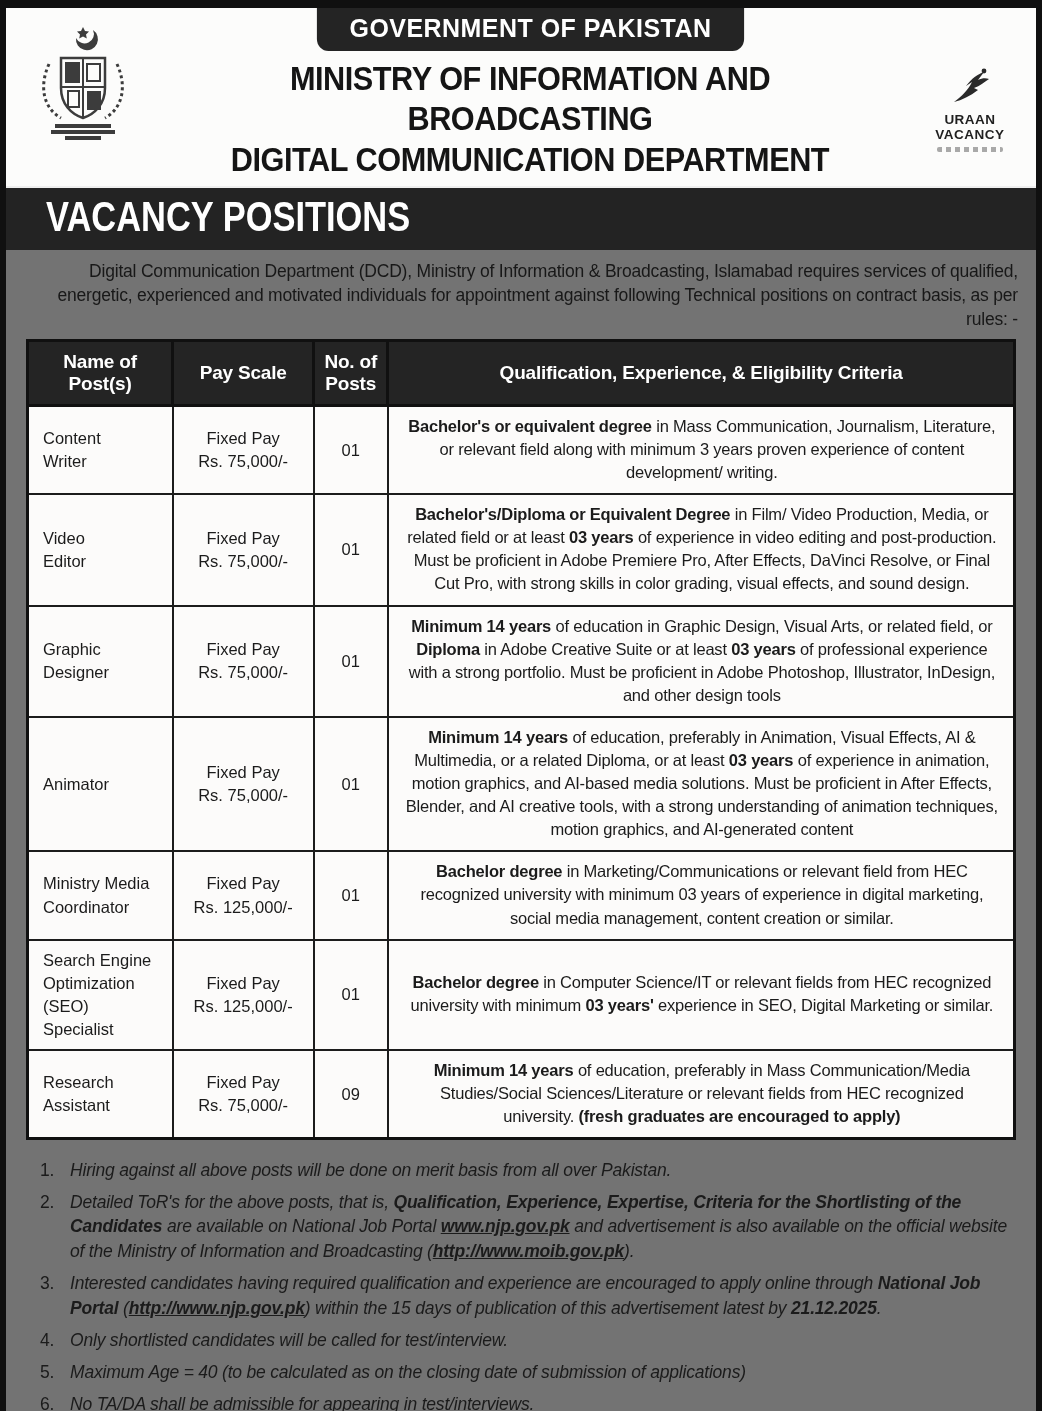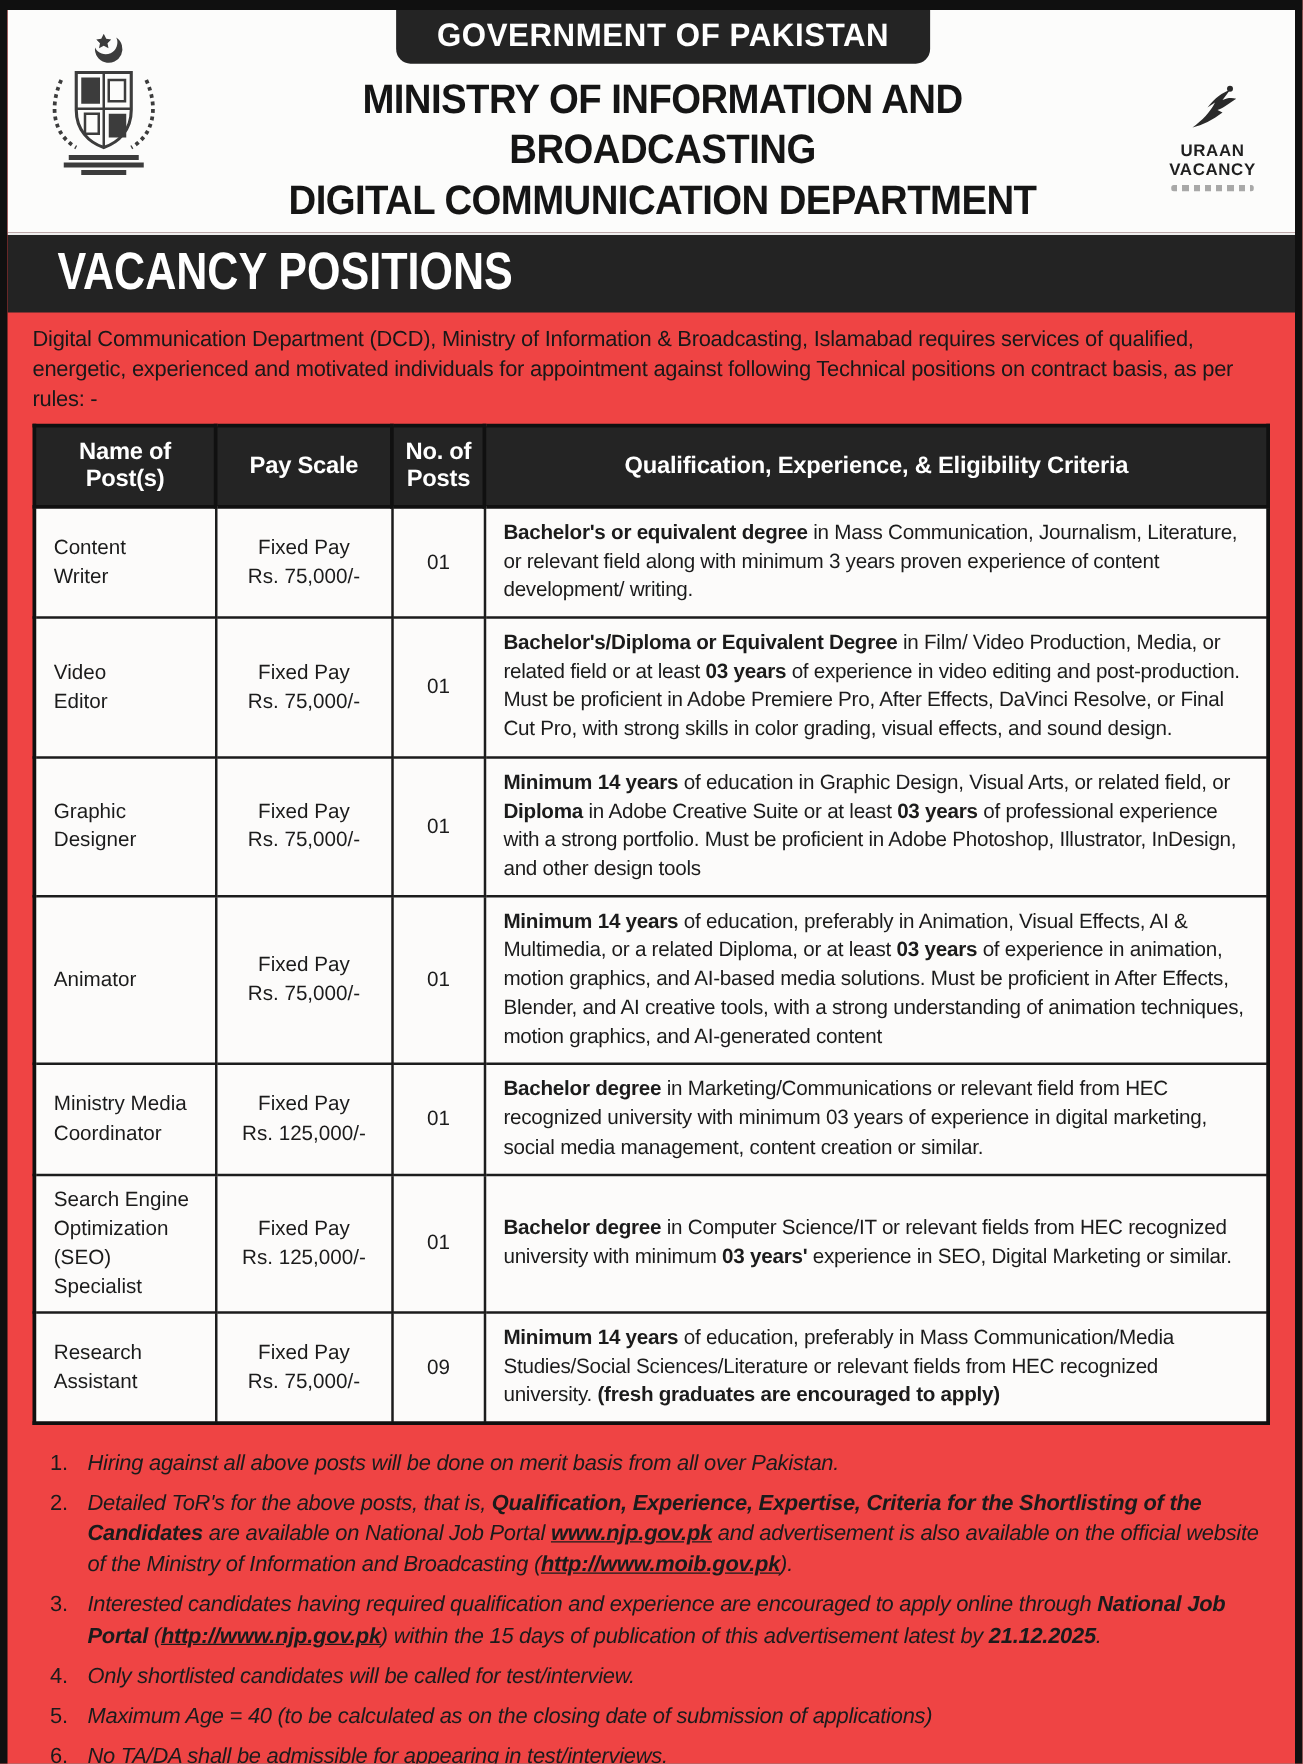--- a/index.html
+++ b/index.html
@@ -1,19 +1,19 @@
 <!DOCTYPE html>
 <html><head>
 <meta charset="utf-8">
 <style>
   * { margin:0; padding:0; box-sizing:border-box; }
   html,body { background:#888; }
   body { font-family:"Liberation Sans", sans-serif; color:#1b1b1b; }
   .page{
-    width:1042px; height:1411px; margin:0 auto; background:#ef4444;
+    width:1042px; height:1411px; margin:0 auto; background:#737373;
     border-left:6px solid #101010; border-right:6px solid #101010;
     border-top:8px solid #101010;
     display:flex; flex-direction:column; overflow:hidden;
   }
   
   .masthead{ display:flex; align-items:flex-start; padding:0 14px 6px 18px; background:#fcfcfb; }
   .emblem-box{ width:118px; padding-top:16px; flex:0 0 auto; text-align:center; }
   .head-center{ flex:1 1 auto; text-align:center; }
   .gov-pill{
     display:inline-block; background:#242424; color:#fff; font-weight:bold;
@@ -32,33 +32,33 @@
     background:repeating-linear-gradient(90deg,#555 0 5px,transparent 5px 9px);
     border-radius:2px;
   }
   
   .band{
     background:#232323; color:#fff; text-align:left; padding:5px 0 9px; border-top:2px solid #efefef;
   }
   .band span{ display:inline-block; font-weight:bold; font-size:42px; letter-spacing:0;
     transform:scaleX(.82); transform-origin:center; }
   
-  .intro{ font-size:17.5px; line-height:1.38; padding:9px 18px 6px 20px; color:#181818; letter-spacing:-.2px; }
+  .intro{ font-size:17.5px; line-height:1.38; padding:9px 18px 6px 20px; color:#181818; letter-spacing:-.2px;text-align:right; }
   
   table{ border-collapse:collapse; margin:2px 20px 4px; width:calc(100% - 40px);
     border:3px solid #101010; table-layout:fixed; }
   th{
     background:#242424; color:#fff; font-weight:bold; font-size:19px; line-height:1.15;
     padding:9px 4px; border:3px solid #101010; letter-spacing:-.2px;
   }
   td{ border:2.5px solid #1c1c1c; font-size:16.5px; vertical-align:middle; background:#fcfbfa; }
   td.post{ padding:8px 6px 8px 14px; white-space:pre-line; line-height:1.4; }
   td.pay{ text-align:center; white-space:pre-line; line-height:1.4; padding:8px 4px; }
   td.cnt{ text-align:center; padding:21px 2px; }
-  td.crit{ padding:8px 12px 9px 14px; line-height:1.4; letter-spacing:-.2px; }
+  td.crit{ padding:8px 12px 9px 14px; line-height:1.4; letter-spacing:-.2px;text-align:center; }
   td.crit b, .note b, { letter-spacing:-.2px; }
   
   .notes{ padding:10px 16px 14px 0; }
   .note{ display:flex; font-size:17.5px; line-height:1.42; padding:3.5px 0; letter-spacing:-.2px; }
   .note .n{ flex:0 0 64px; text-align:left; padding-left:34px; }
   .note .t{ flex:1 1 auto;font-style:italic; }
   .u{ text-decoration:underline; }
 </style>
 </head>
 <body>

